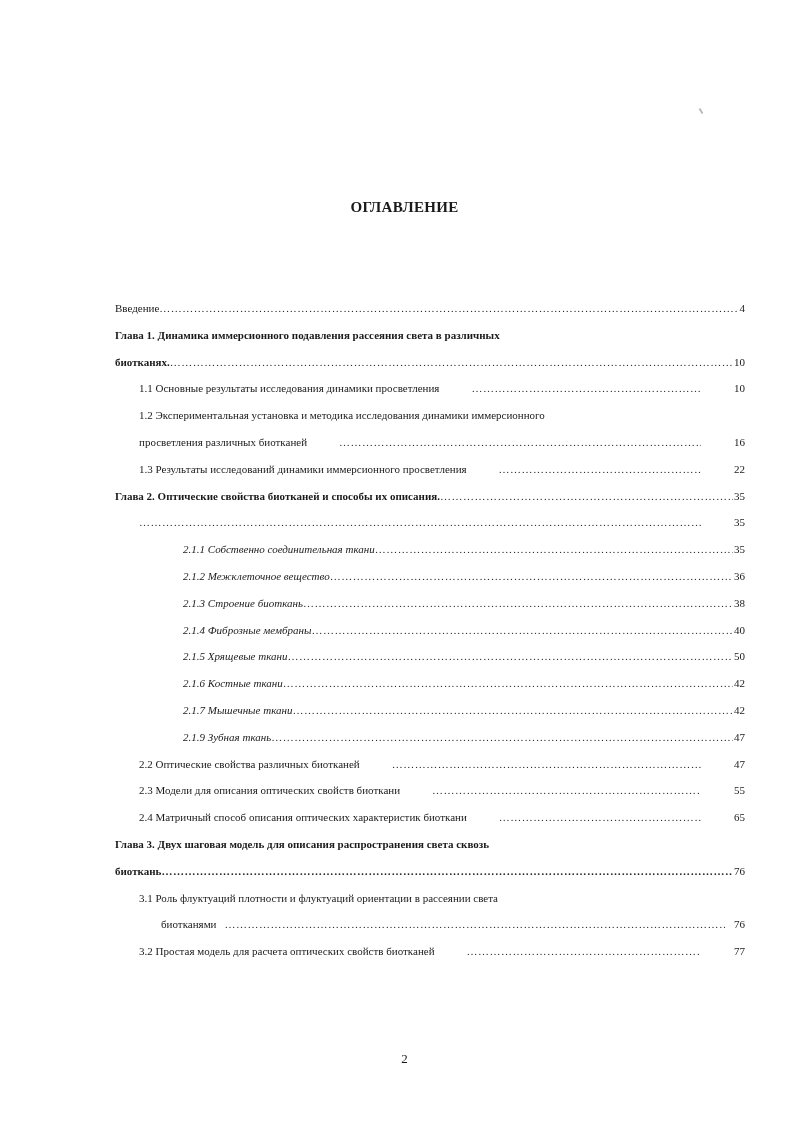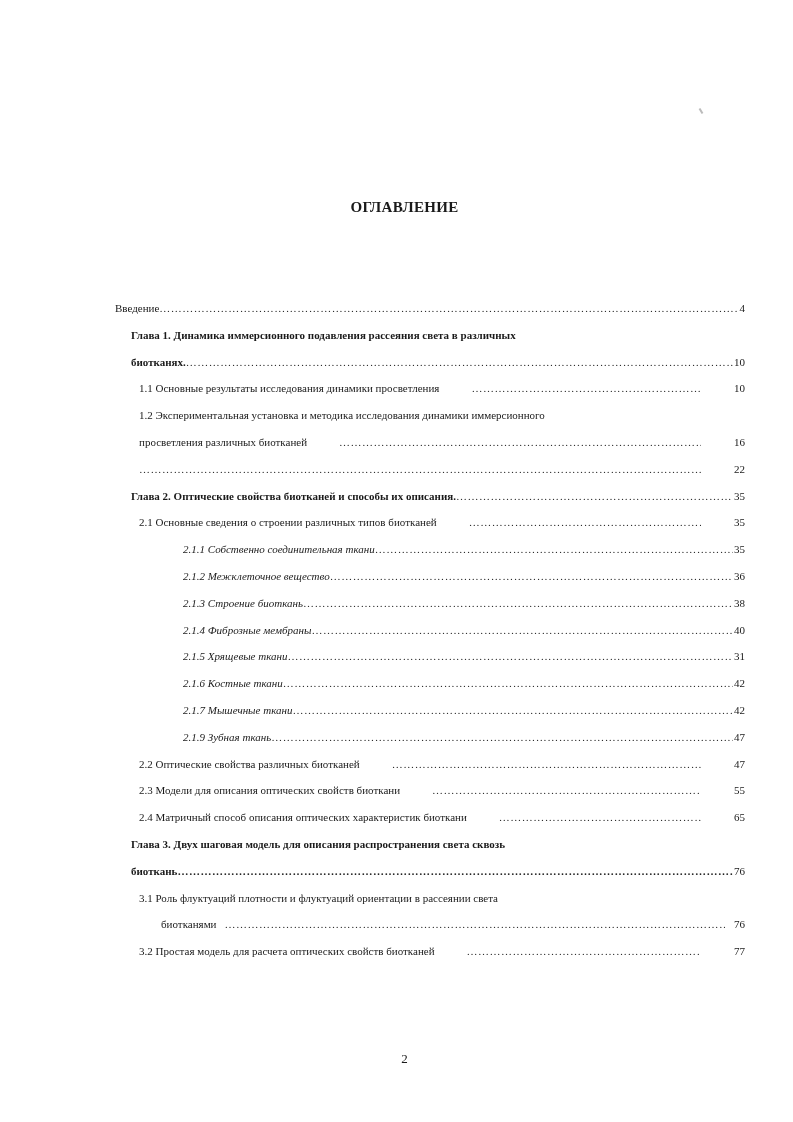--- a/index.html
+++ b/index.html
@@ -64,21 +64,21 @@
     .toc-line .pg {
       flex: 0 0 auto;
       text-align: right;
       padding-left: 1px;
     }
     .toc-line.nodots .lbl { flex: 1 1 auto; }
     .lvl0 { padding-left: 0; }
     .lvl1 { padding-left: 24px; gap: 32px; }
     .lvl1b { padding-left: 46px; gap: 8px; }
     .lvl2 { padding-left: 68px; }
-    .bold { font-weight: bold; margin-left: 16px; }
+    .bold { font-weight: bold; }
     .italic { font-style: italic; }
     .page-number {
       position: absolute;
       top: 1051px;
       left: 0;
       width: 793px;
       text-align: center;
       font-size: 13px;
     }
     .scan-mark {
@@ -120,30 +120,30 @@
     </div>
     <div class="toc-line lvl1 nodots">
       <span class="lbl">1.2 Экспериментальная установка и методика исследования динамики иммерсионного</span>
     </div>
     <div class="toc-line lvl1">
       <span class="lbl">просветления различных биотканей</span>
         <span class="dots"></span>
         <span class="pg">16</span>
     </div>
     <div class="toc-line lvl1">
+      <span class="lbl">1.3 Результаты исследований динамики иммерсионного просветления</span>
         <span class="dots"></span>
         <span class="pg">22</span>
     </div>
     <div class="toc-line lvl0 bold">
       <span class="lbl">Глава 2. Оптические свойства биотканей и способы их описания.</span>
         <span class="dots" style="font-weight:normal"></span>
         <span class="pg" style="font-weight:normal">35</span>
     </div>
     <div class="toc-line lvl1">
-      <span class="lbl">2.1 Основные сведения о строении различных типов биотканей</span>
         <span class="dots"></span>
         <span class="pg">35</span>
     </div>
     <div class="toc-line lvl2">
       <span class="lbl italic">2.1.1 Собственно соединительная ткани</span>
         <span class="dots"></span>
         <span class="pg">35</span>
     </div>
     <div class="toc-line lvl2">
       <span class="lbl italic">2.1.2 Межклеточное вещество</span>
@@ -156,21 +156,21 @@
         <span class="pg">38</span>
     </div>
     <div class="toc-line lvl2">
       <span class="lbl italic">2.1.4 Фиброзные мембраны</span>
         <span class="dots"></span>
         <span class="pg">40</span>
     </div>
     <div class="toc-line lvl2">
       <span class="lbl italic">2.1.5 Хрящевые ткани</span>
         <span class="dots"></span>
-        <span class="pg">31</span>
+        <span class="pg">50</span>
     </div>
     <div class="toc-line lvl2">
       <span class="lbl italic">2.1.6 Костные ткани</span>
         <span class="dots"></span>
         <span class="pg">42</span>
     </div>
     <div class="toc-line lvl2">
       <span class="lbl italic">2.1.7 Мышечные ткани</span>
         <span class="dots"></span>
         <span class="pg">42</span>

